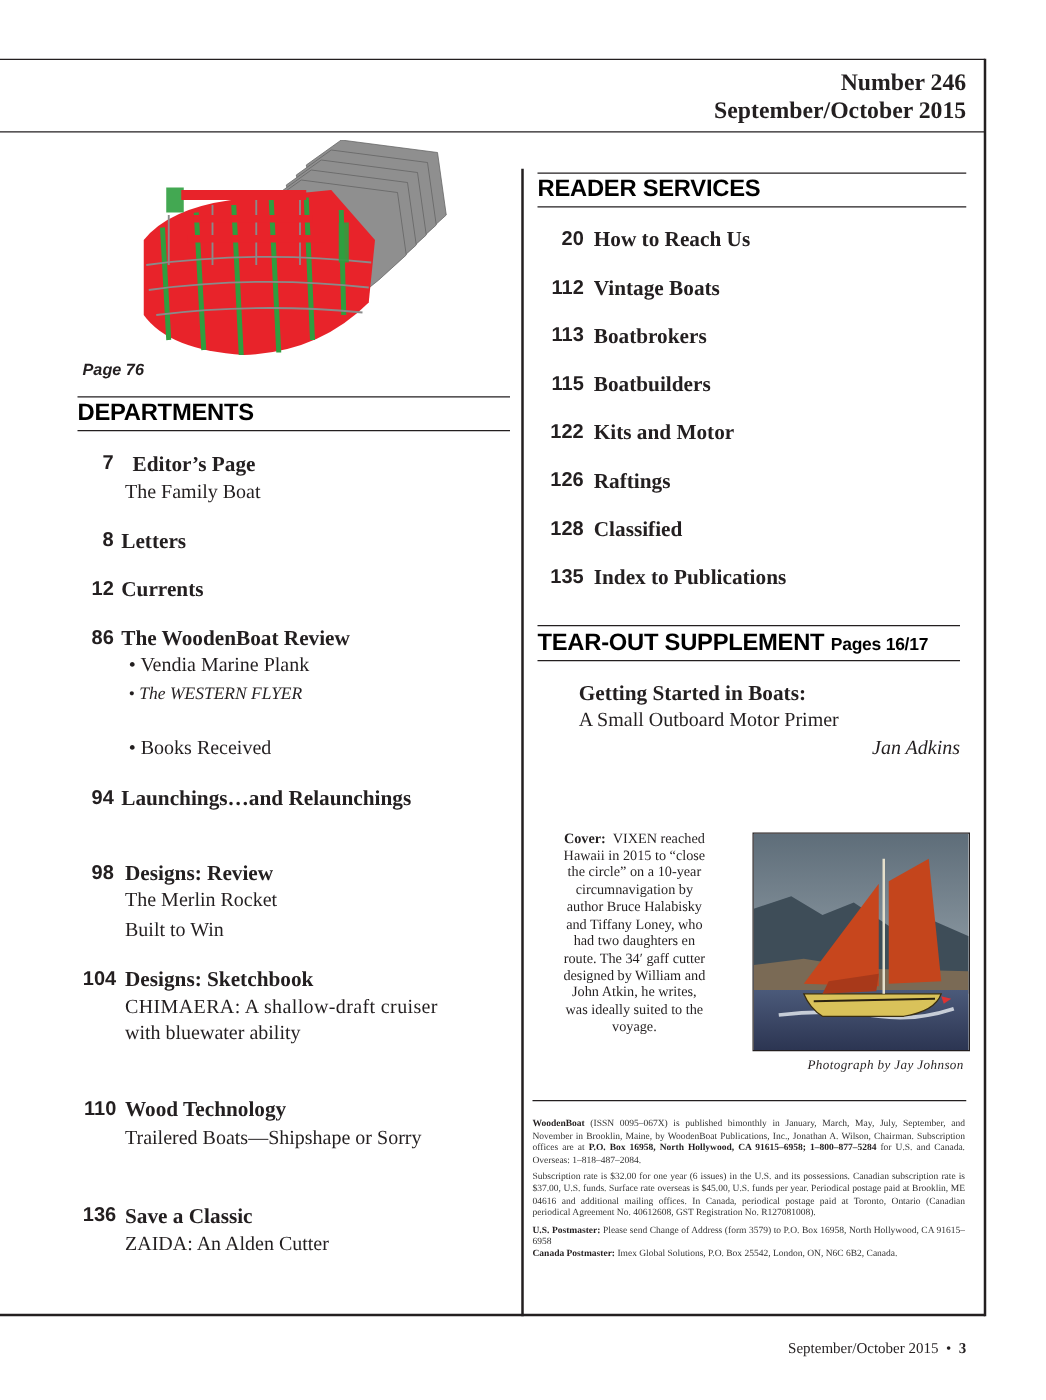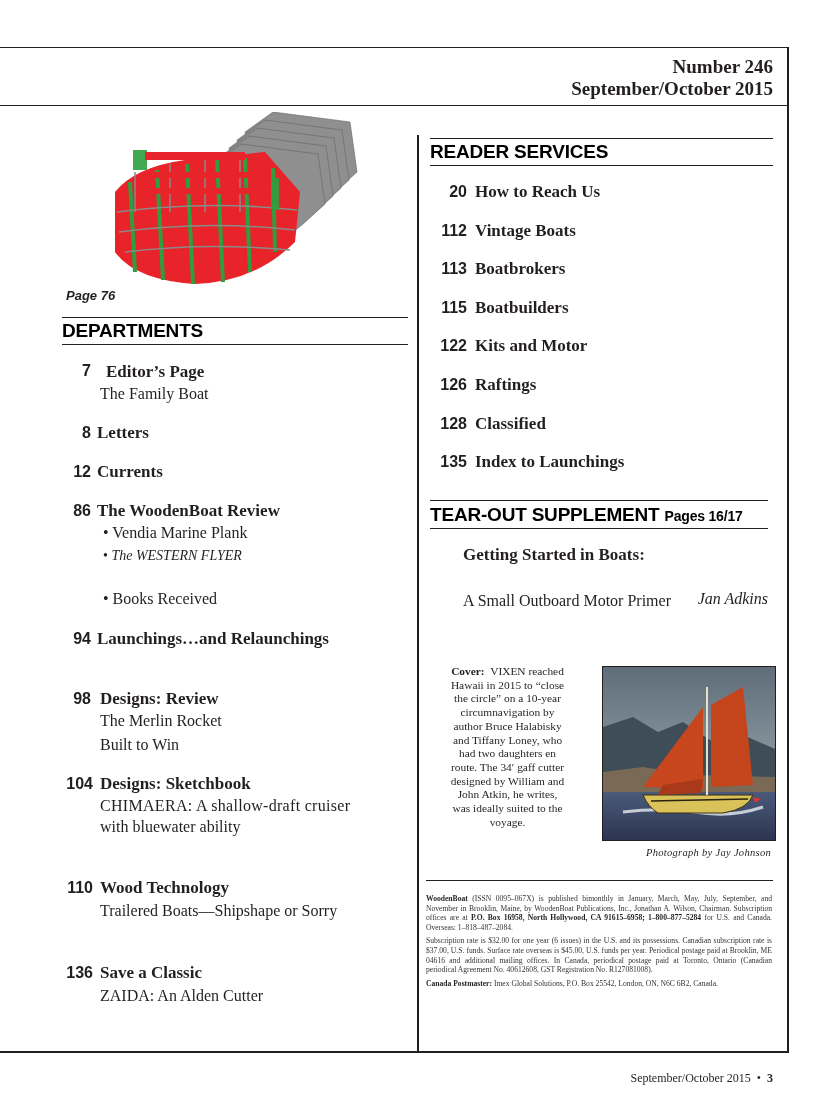--- a/index.html
+++ b/index.html
@@ -182,34 +182,34 @@
   <div>
     <div class="num" style="left:430px; width:37px; top:376px;">126</div>
     <div class="title" style="left:475px; top:375px;">Raftings</div>
   </div>
   <div>
     <div class="num" style="left:430px; width:37px; top:415px;">128</div>
     <div class="title" style="left:475px; top:414px;">Classified</div>
   </div>
   <div>
     <div class="num" style="left:430px; width:37px; top:453px;">135</div>
-    <div class="title" style="left:475px; top:452px;">Index to Launchings</div>
+    <div class="title" style="left:475px; top:452px;">Index to Publications</div>
   </div>
 </div>
 
 <div class="rule" style="left:430px; top:500px; width:338px; height:1px;"></div>
 <div class="section-head" style="left:430px; top:504px;">
   <span>TEAR-OUT SUPPLEMENT</span>
   <span class="sub">Pages 16/17</span>
 </div>
 <div class="rule" style="left:430px; top:528px; width:338px; height:1px;"></div>
 
 <div>
   <div class="title" style="left:463px; top:545px;">Getting Started in Boats:</div>
-  <div class="line" style="left:463px; top:568px;margin-top:24px;">A Small Outboard Motor Primer</div>
+  <div class="line" style="left:463px; top:568px;">A Small Outboard Motor Primer</div>
   <div class="author" style="right:69px; top:590px;">Jan Adkins</div>
 </div>
 
 <div class="caption" style="left:426px; width:163px; top:665px;">
   <b>Cover:</b>&nbsp;
   <span>VIXEN reached</span><br>
   <span>Hawaii in 2015 to “close</span><br>
   <span>the circle” on a 10-year</span><br>
   <span>circumnavigation by</span><br>
   <span>author Bruce Halabisky</span><br>
@@ -253,20 +253,21 @@
     <polygon points="150,130 158,132 152,136" fill="#d33"></polygon>
   </svg>
 </div>
 <div class="abs" style="right:66px; top:847px; font-style:italic; font-size:10.5px; letter-spacing:0.3px;">Photograph by Jay Johnson</div>
 
 <div class="rule" style="left:426px; top:880px; width:347px; height:1px;"></div>
 
 <div class="fine" style="left:426px; top:894px; width:346px;">
   <p><b>WoodenBoat</b><span> (ISSN 0095–067X) is published bimonthly in January, March, May, July, September, and November in Brooklin, Maine, by WoodenBoat Publications, Inc., Jonathan A. Wilson, Chairman. Subscription offices are at </span><b>P.O. Box 16958, North Hollywood, CA 91615–6958; 1–800–877–5284</b><span> for U.S. and Canada. Overseas: 1–818–487–2084.</span></p>
   <p>Subscription rate is $32.00 for one year (6 issues) in the U.S. and its possessions. Canadian subscription rate is $37.00, U.S. funds. Surface rate overseas is $45.00, U.S. funds per year. Periodical postage paid at Brooklin, ME 04616 and additional mailing offices. In Canada, periodical postage paid at Toronto, Ontario (Canadian periodical Agreement No. 40612608, GST Registration No. R127081008).</p>
+  <p style="margin-bottom:0;"><b>U.S. Postmaster:</b><span> Please send Change of Address (form 3579) to P.O. Box 16958, North Hollywood, CA 91615–6958</span></p>
   <p><b>Canada Postmaster:</b><span> Imex Global Solutions, P.O. Box 25542, London, ON, N6C 6B2, Canada.</span></p>
 </div>
 
 <div class="abs" style="right:64px; top:1071px; font-size:12px; white-space:nowrap;">
   <span>September/October 2015</span>
   &nbsp;<span>•</span>&nbsp;
   <b>3</b>
 </div>
 
 </body></html>

